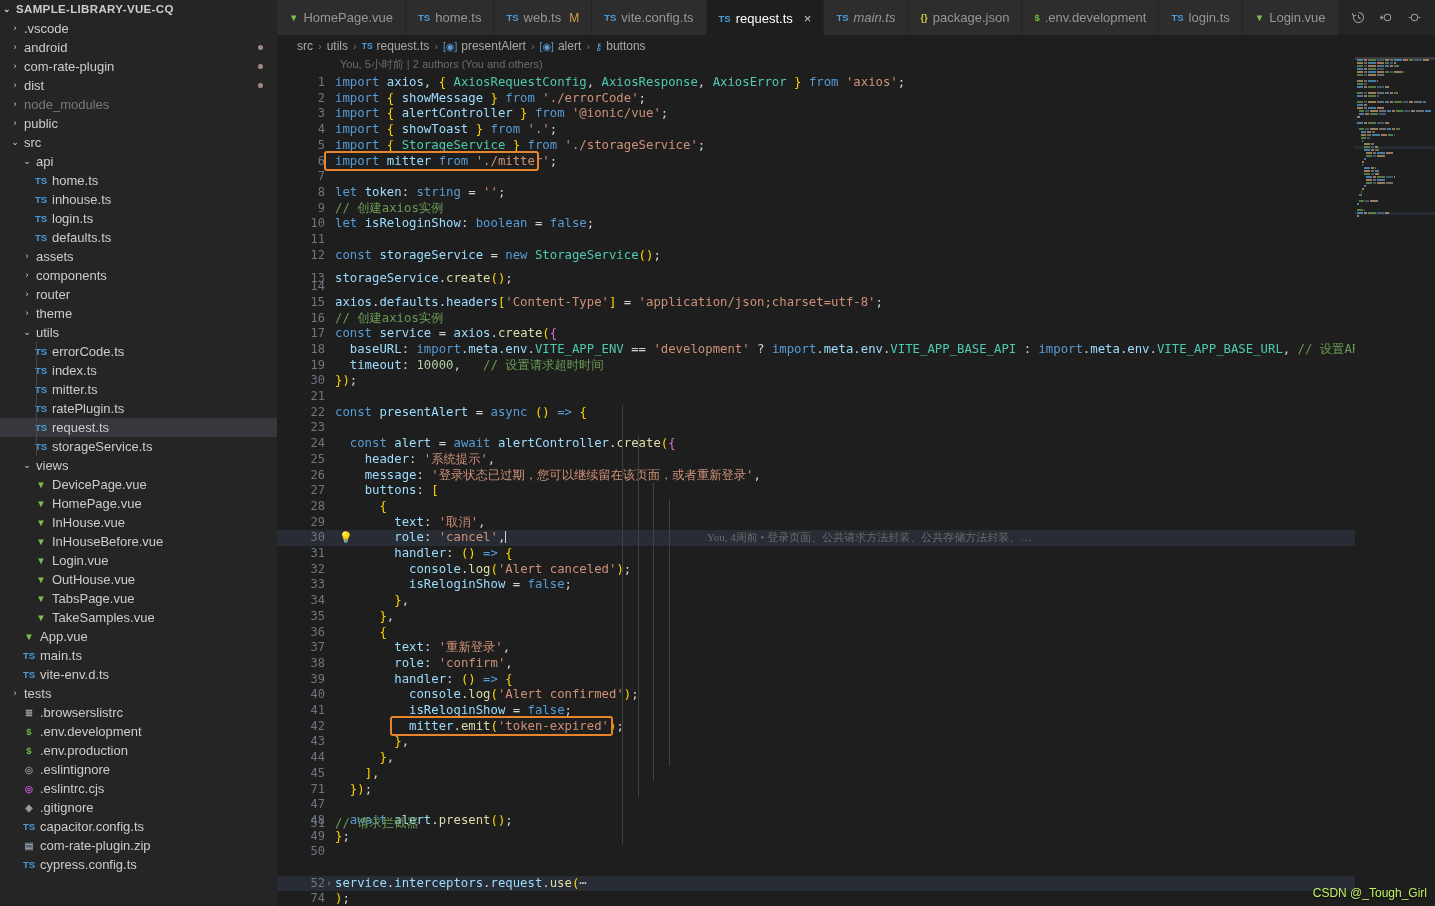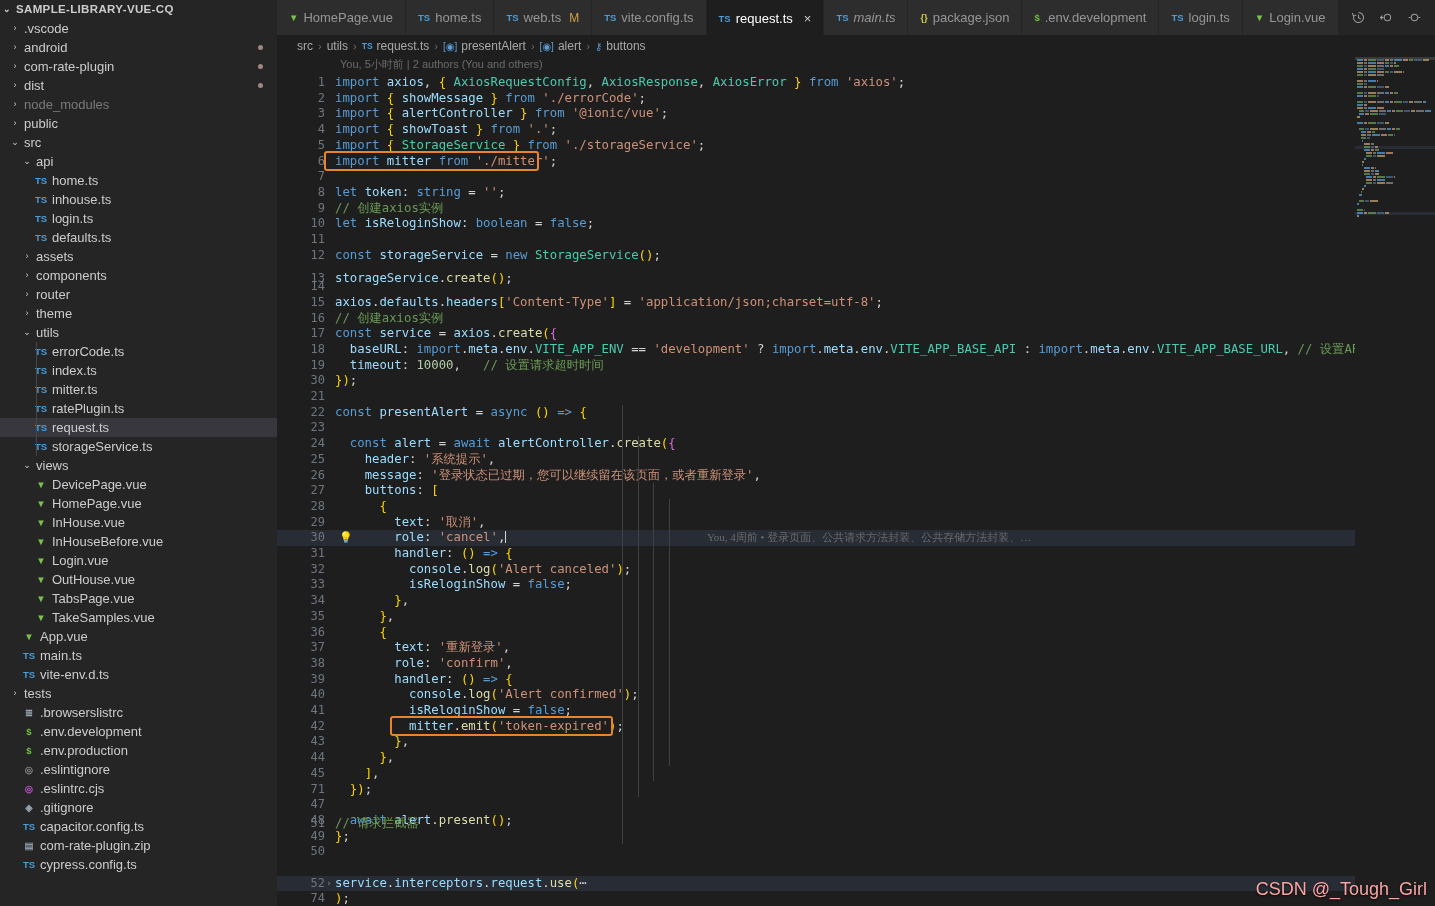--- a/index.html
+++ b/index.html
@@ -168,21 +168,21 @@
   .inline-blame {
     color: #6b6b6b; font-size: 11px;
     font-family: Liberation Serif, serif;
   }
   .caret {
     display:inline-block; width:1px; height:12px; background:#d4d4d4;
     vertical-align:-2px;
   }
   .watermark {
     position: absolute; right: 8px; bottom: 6px;
-    color: #fca5a5; font-size: 18px;
+    color: #bef264; font-size: 12px;
     font-family: "Liberation Sans", sans-serif;
     text-shadow: 0 1px 2px rgba(0,0,0,.8);
   }
   .scrollbar-top {
     position:absolute; top:0; left:0; height:3px; background:#3a3a3a;
   }
 </style>
 </head>
 <body>
 

